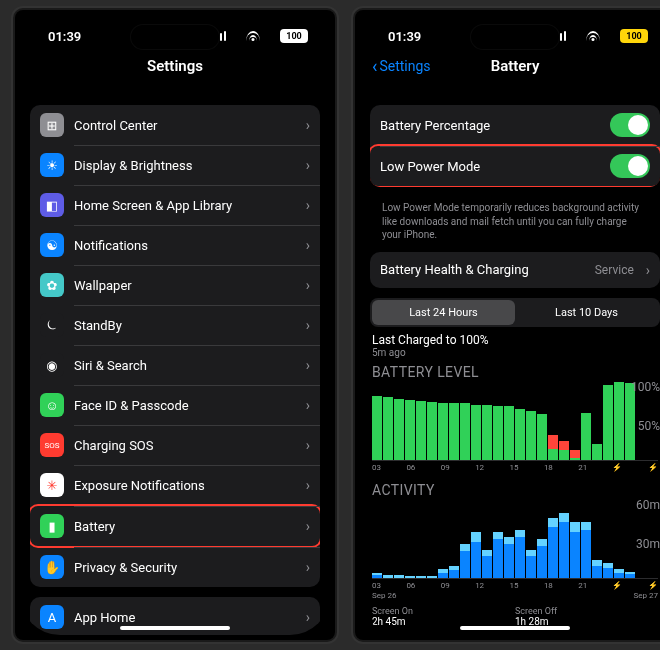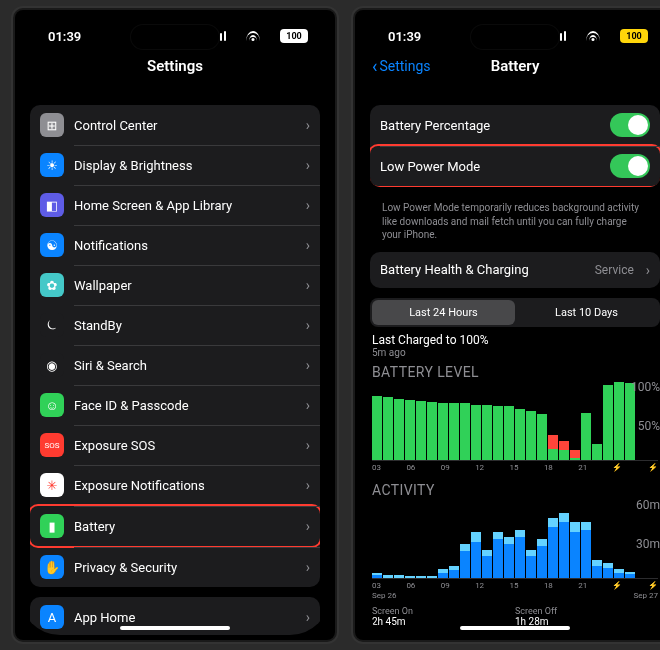--- a/index.html
+++ b/index.html
@@ -217,21 +217,21 @@
             <span class="label">Siri &amp; Search</span>
             <span class="chev">›</span>
           </div>
           <div class="row">
             <span class="ico" style="background: rgb(48, 209, 88);">☺</span>
             <span class="label">Face ID &amp; Passcode</span>
             <span class="chev">›</span>
           </div>
           <div class="row">
             <span class="ico" style="background: rgb(255, 59, 48); font-size: 8px;">SOS</span>
-            <span class="label">Exposure SOS</span>
+            <span class="label">Charging SOS</span>
             <span class="chev">›</span>
           </div>
           <div class="row">
             <span class="ico" style="background: rgb(255, 255, 255); color: rgb(255, 59, 48);">✳</span>
             <span class="label">Exposure Notifications</span>
             <span class="chev">›</span>
           </div>
           <div class="row highlight">
             <span class="ico" style="background: rgb(48, 209, 88);">▮</span>
             <span class="label">Battery</span>

